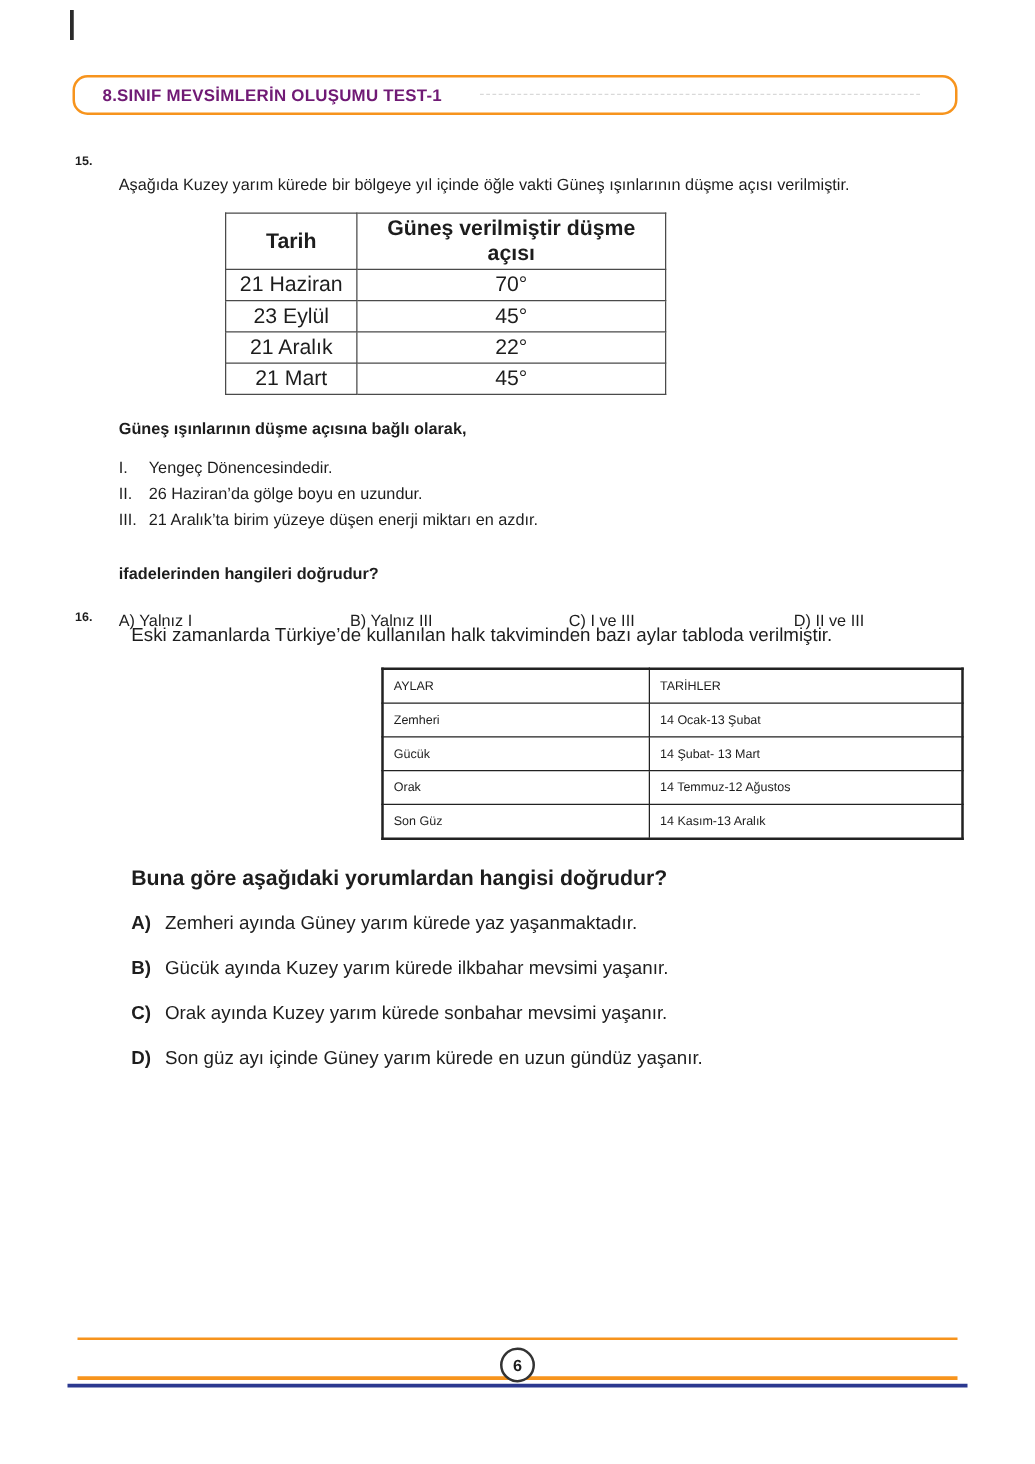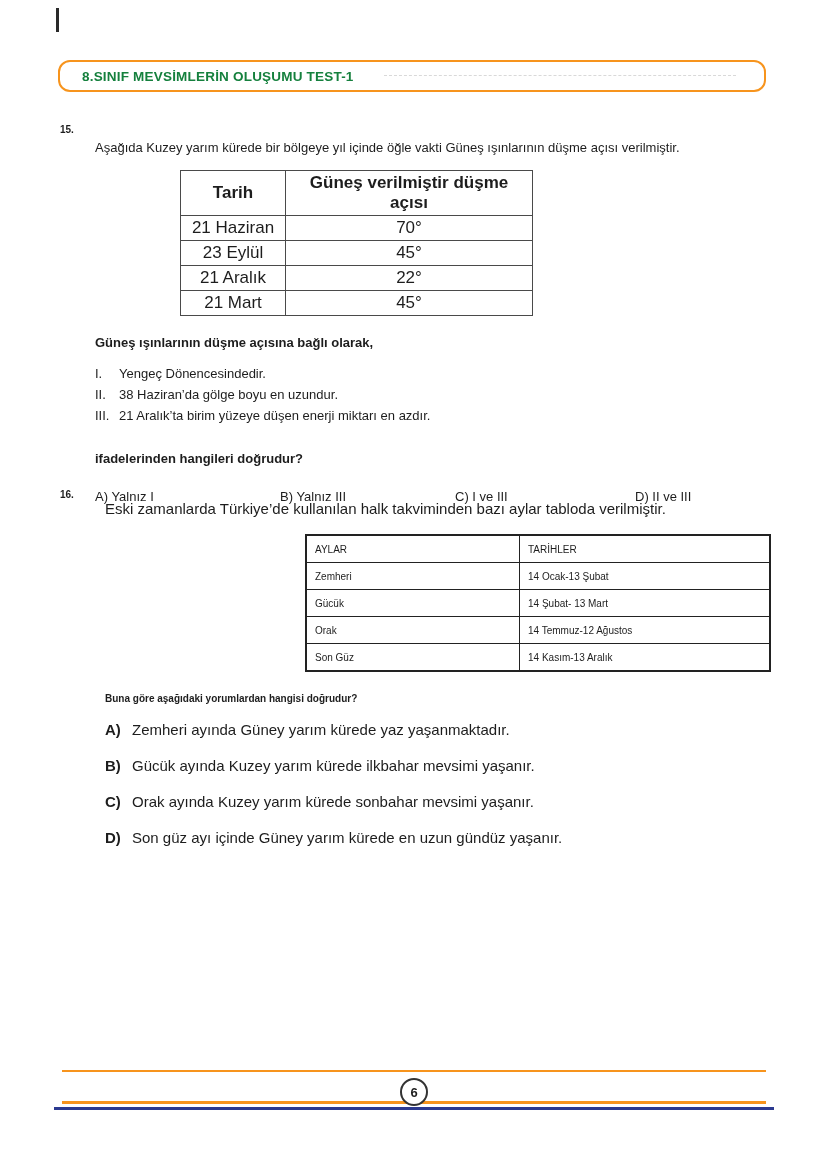--- a/index.html
+++ b/index.html
@@ -31,21 +31,21 @@
     display: flex;
     align-items: center;
     padding-left: 22px;
     box-sizing: border-box;
     background: #fff;
   }
   .header-title {
     font-weight: bold;
     font-size: 13.5px;
     letter-spacing: 0.2px;
-    color: #15803d;
+    color: #701a75;
   }
   .header-scan-line {
     position: absolute;
     left: 46%; right: 4%;
     top: 46%;
     border-top: 1px dashed #d9d9d9;
   }
 
   
   .question { position: absolute; left: 60px; width: 712px; }
@@ -108,21 +108,21 @@
   .t16 th, .t16 td {
     border: 1px solid #222;
     text-align: left;
     padding: 2px 8px;
     height: 22px;
     font-weight: normal;
   }
   .t16 .col-month { width: 196px; }
   .t16 .col-range { width: 233px; }
 
-  .q16 .question-bold { margin-top: 21px; font-size: 10px; }
+  .q16 .question-bold { margin-top: 21px; font-size: 17px; }
   .options-list { margin-top: 14px; }
   .option-line {
     display: flex;
     margin-top: 16px;
     line-height: 20px;
   }
   .option-line .opt-label {
     font-weight: bold;
     width: 27px;
     flex: 0 0 27px;
@@ -208,21 +208,21 @@
 
       <div class="stem-bold">Güneş ışınlarının düşme açısına bağlı olarak,</div>
 
       <div class="statements">
         <div class="statement">
           <span class="numeral">I.</span>
           <span>Yengeç Dönencesindedir.</span>
         </div>
         <div class="statement">
           <span class="numeral">II.</span>
-          <span>38 Haziran’da gölge boyu en uzundur.</span>
+          <span>26 Haziran’da gölge boyu en uzundur.</span>
         </div>
         <div class="statement">
           <span class="numeral">III.</span>
           <span>21 Aralık’ta birim yüzeye düşen enerji miktarı en azdır.</span>
         </div>
       </div>
 
       <div class="question-bold">ifadelerinden hangileri doğrudur?</div>
 
       <div class="options-row">

